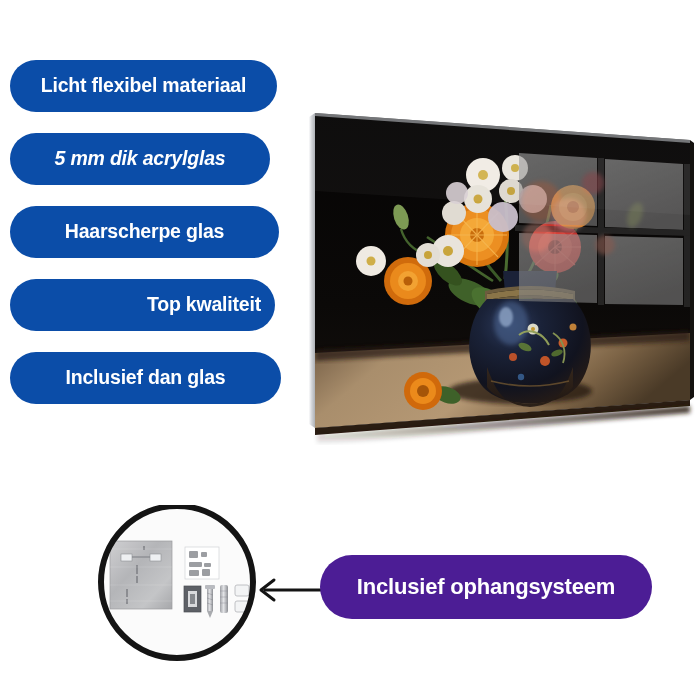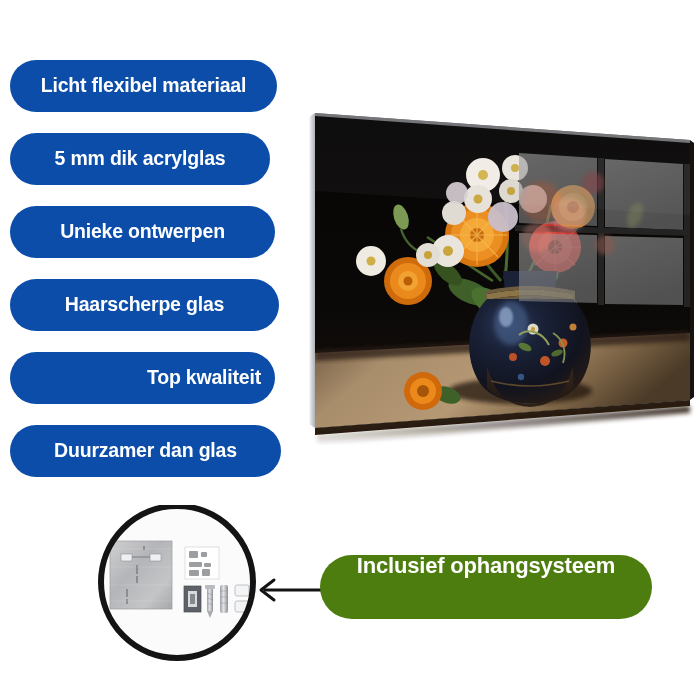--- a/index.html
+++ b/index.html
@@ -29,75 +29,72 @@
   }
   .pill-label{
     color:#ffffff;
     font-size:19.5px;
     font-weight:bold;
     letter-spacing:-0.2px;
     white-space:nowrap;
     line-height:1;
   }
   .pill.w-1{width:267px;}
-  .pill.w-2{width:260px;}
+  .pill.w-2{width:260px;font-style:italic;}
   .pill.w-3{width:265px;}
   .pill.w-4{width:269px;}
   .pill.w-5{width:265px;justify-content:flex-end;}
   .pill.w-6{width:271px;}
 
   
   .panel-wrap{position:absolute;left:305px;top:95px;width:390px;height:350px;}
   .panel-svg{position:absolute;left:0;top:0;}
 
   
   .callout{position:absolute;left:92px;top:505px;width:180px;height:162px;}
   .callout-svg{position:absolute;left:0;top:0;}
 
   
   .arrow-wrap{position:absolute;left:250px;top:570px;width:90px;height:40px;}
 
   
   .bottom-pill{
     position:absolute;left:320px;top:555px;
     width:332px;height:64px;border-radius:32px;
-    background:#4d7c0f;
-    display:flex;align-items:flex-start;justify-content:center;
+    background:#4c1d95;
+    display:flex;align-items:center;justify-content:center;
   }
   .bottom-pill .pill-label{font-size:22px;}
 </style>
 </head>
 <body>
 
 <div id="stage">
 
   <div class="pill-column">
 
     <div class="pill w-1">
       <span class="pill-label">Licht flexibel materiaal</span>
     </div>
 
     <div class="pill w-2">
       <span class="pill-label">5 mm dik acrylglas</span>
     </div>
 
-    <div class="pill w-3">
-      <span class="pill-label">Unieke ontwerpen</span>
-    </div>
 
     <div class="pill w-4">
       <span class="pill-label">Haarscherpe glas</span>
     </div>
 
     <div class="pill w-5">
       <span class="pill-label">Top kwaliteit</span>
     </div>
 
     <div class="pill w-6">
-      <span class="pill-label">Duurzamer dan glas</span>
+      <span class="pill-label">Inclusief dan glas</span>
     </div>
 
   </div>
 
   <div class="panel-wrap">
     <svg class="panel-svg" width="390" height="350" viewBox="0 0 390 350">
       <defs>
 
         <clipPath id="faceClip">
           <polygon points="10,18 385,45 385,305 10,333"></polygon>

